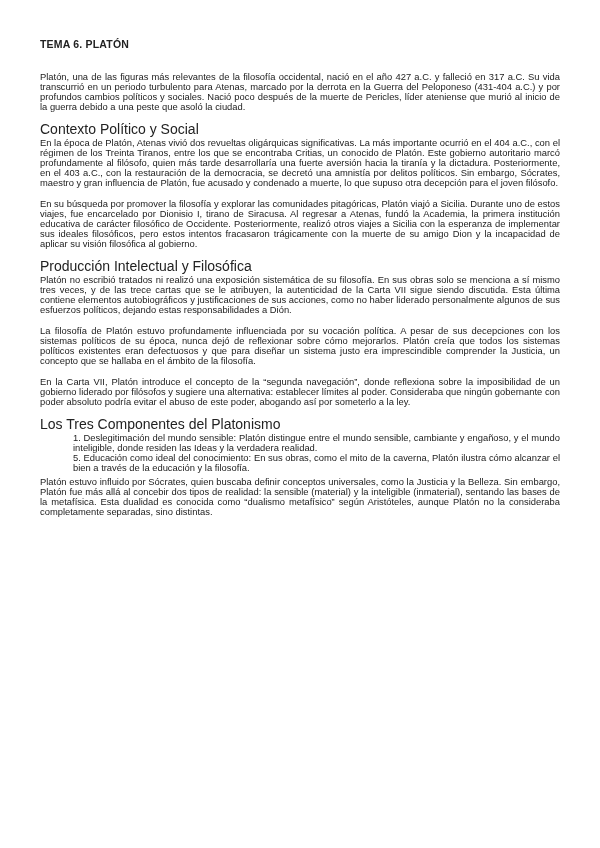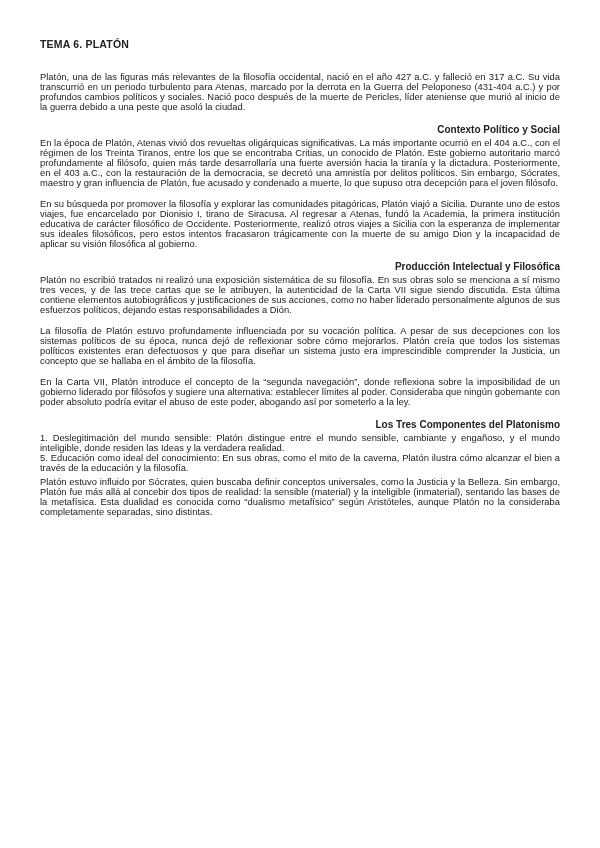--- a/index.html
+++ b/index.html
@@ -17,34 +17,34 @@
     font-family: "Liberation Sans", "DejaVu Sans", sans-serif;
     overflow: hidden;
   }
   .doc-title {
     font-size: 10.5px;
     font-weight: 700;
     margin: 0 0 22px 0;
     letter-spacing: 0.2px;
   }
   .heading {
-    font-size: 10px;
-    font-weight: 700;
+    font-size: 14px;
+    font-weight: 400;
     line-height: 13px;
     margin: 0 0 2px 0;
-    text-align: right;
   }
   .para {
     font-size: 9.4px;
     line-height: 10px;
     text-align: justify;
     margin: 0 0 11px 0;
   }
   .para.tight {
     margin-bottom: 0;
+    margin-left: 33px;
   }
   .section {
     margin-top: 4px;
   }
 </style>
 </head>
 <body>
 
 <div class="page">
 

